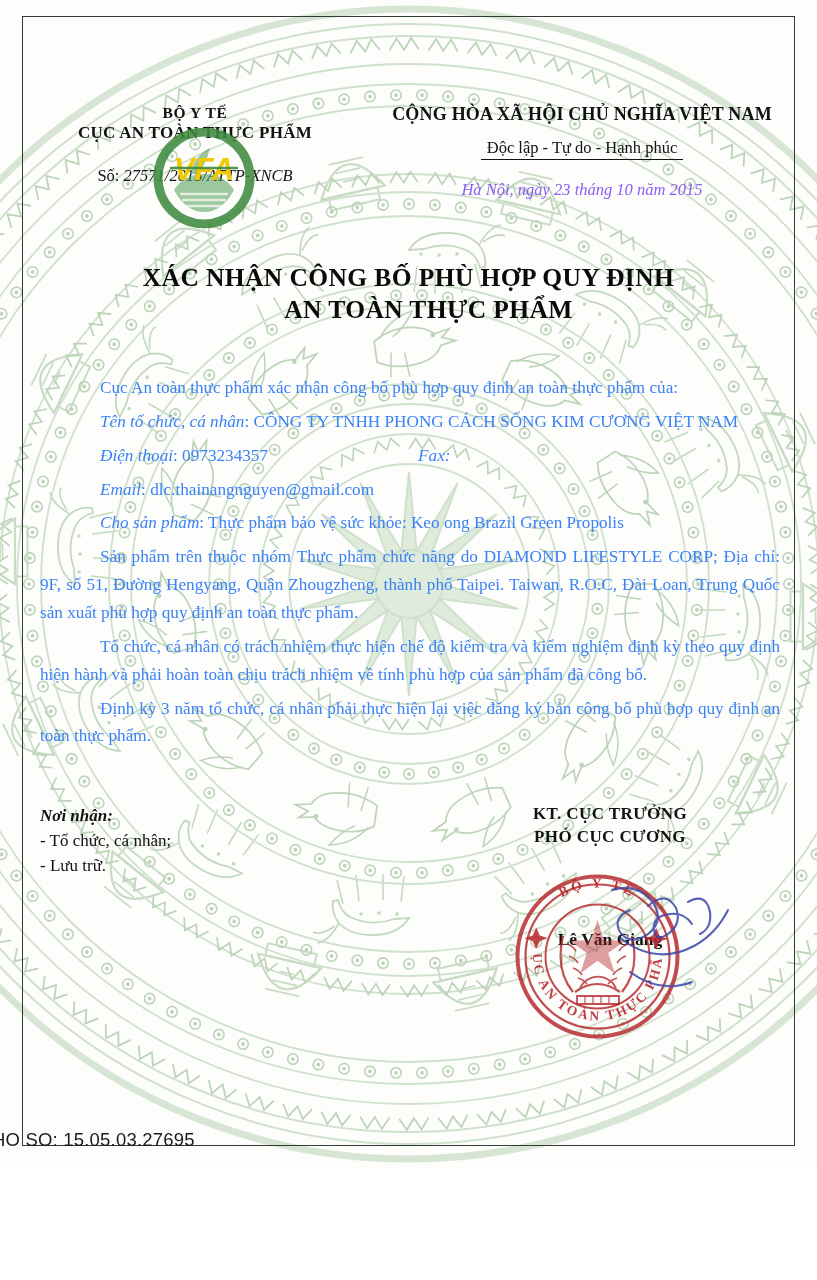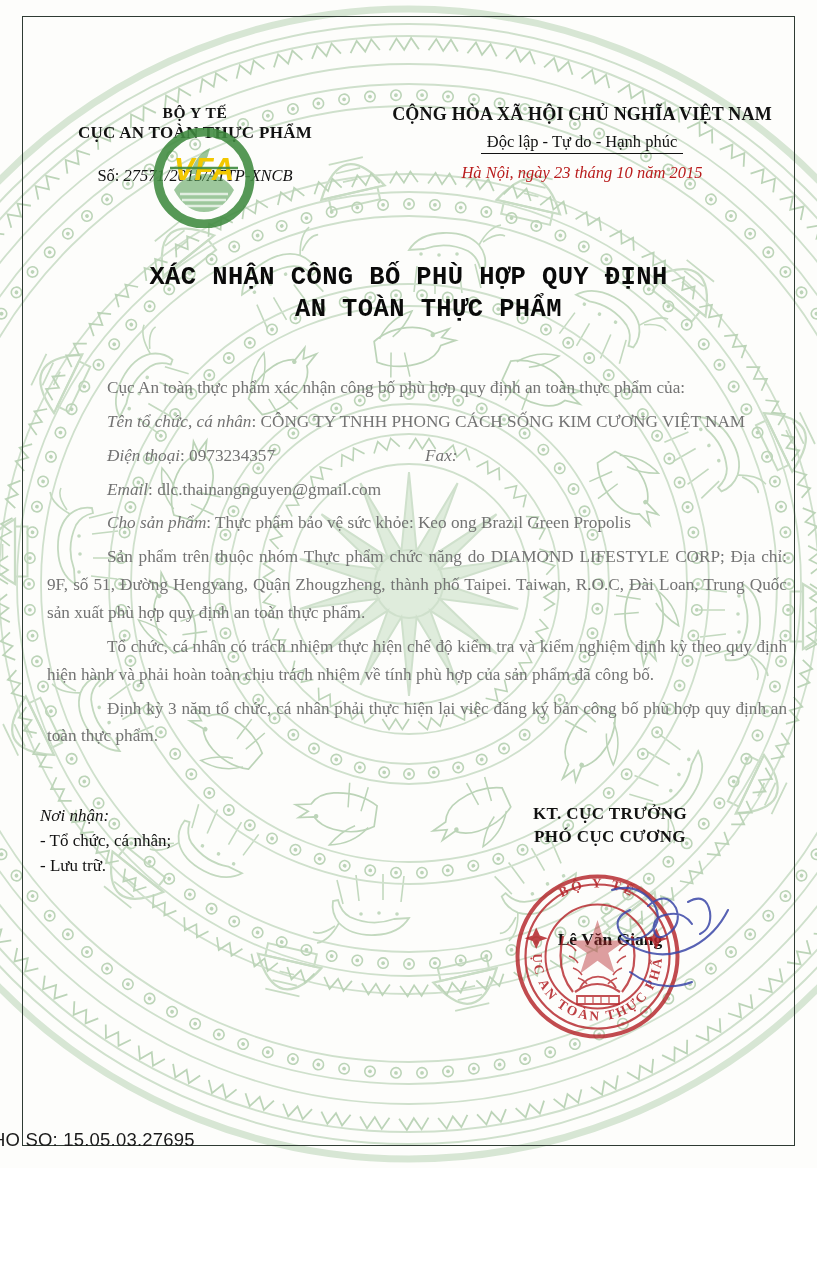--- a/index.html
+++ b/index.html
@@ -50,57 +50,57 @@
   .sohieu{
     margin-top:22px;font-size:16.5px;font-style:italic;color:#111;
     white-space:nowrap;
   }
   .sohieu .lbl{font-style:normal;}
   .nation{
     font-weight:bold;font-size:18px;letter-spacing:.2px;color:#111;
     white-space:nowrap;line-height:1.2;
   }
   .motto{
-    font-size:16.5px;color:#111;margin-top:6px;display:inline-block;
+    font-size:16.5px;color:#111;margin-top:12px;display:inline-block;
     border-bottom:1.4px solid #111;padding:0 6px 2px 6px;line-height:1.2;
   }
   .dateline{
-    margin-top:9px;font-style:italic;font-size:16.5px;color:#b91c1c;
+    margin-top:20px;font-style:italic;font-size:16.5px;color:#8b5cf6;
     white-space:nowrap;
   }
   
   #vfa{
     position:absolute;left:150px;top:128px;width:108px;height:100px;z-index:4;
     pointer-events:none;
   }
   
   .title{
     position:absolute;top:262px;left:0;width:817px;text-align:center;
-    font-weight:bold;color:#0a0a0a;font-family:Liberation Mono, monospace;
+    font-weight:bold;color:#0a0a0a;
   }
   .title .l1{font-size:25.5px;letter-spacing:.4px;line-height:1.25;}
   .title .l2{font-size:25.5px;letter-spacing:.4px;line-height:1.25;padding-left:40px;}
   
   .body{
     position:absolute;left:40px;top:374px;width:740px;
-    font-size:17.2px;color:#737373;line-height:1.62;text-align:justify;margin-left:7px;
+    font-size:17.2px;color:#3b82f6;line-height:1.62;text-align:justify;
   }
   .body p{margin:0 0 6px 0;}
   .ind{text-indent:60px;}
   .it{font-style:italic;}
   .line-ind{margin:0 0 6px 0;padding-left:60px;}
   .fax{display:inline-block;margin-left:150px;font-style:italic;}
   .para{margin:0 0 4px 0;text-indent:60px;text-align:justify;}
   
   .sigwrap{position:absolute;left:40px;top:803px;width:740px;}
   .noinhan{
     position:absolute;left:0;top:0;width:330px;font-size:17px;color:#111;
     line-height:1.48;
   }
-  .noinhan .hd{font-style:italic;font-weight:normal;}
+  .noinhan .hd{font-style:italic;font-weight:bold;}
   .signer{
     position:absolute;left:400px;top:0;width:340px;text-align:center;
     color:#111;
   }
   .signer .r1{font-weight:bold;font-size:17px;letter-spacing:.4px;line-height:1.35;}
   .signer .r2{font-weight:bold;font-size:17px;letter-spacing:.4px;line-height:1.35;}
   .signer .nm{font-weight:bold;font-size:17.5px;margin-top:80px;}
   
   #seal{
     position:absolute;left:505px;top:864px;width:185px;height:185px;z-index:6;

